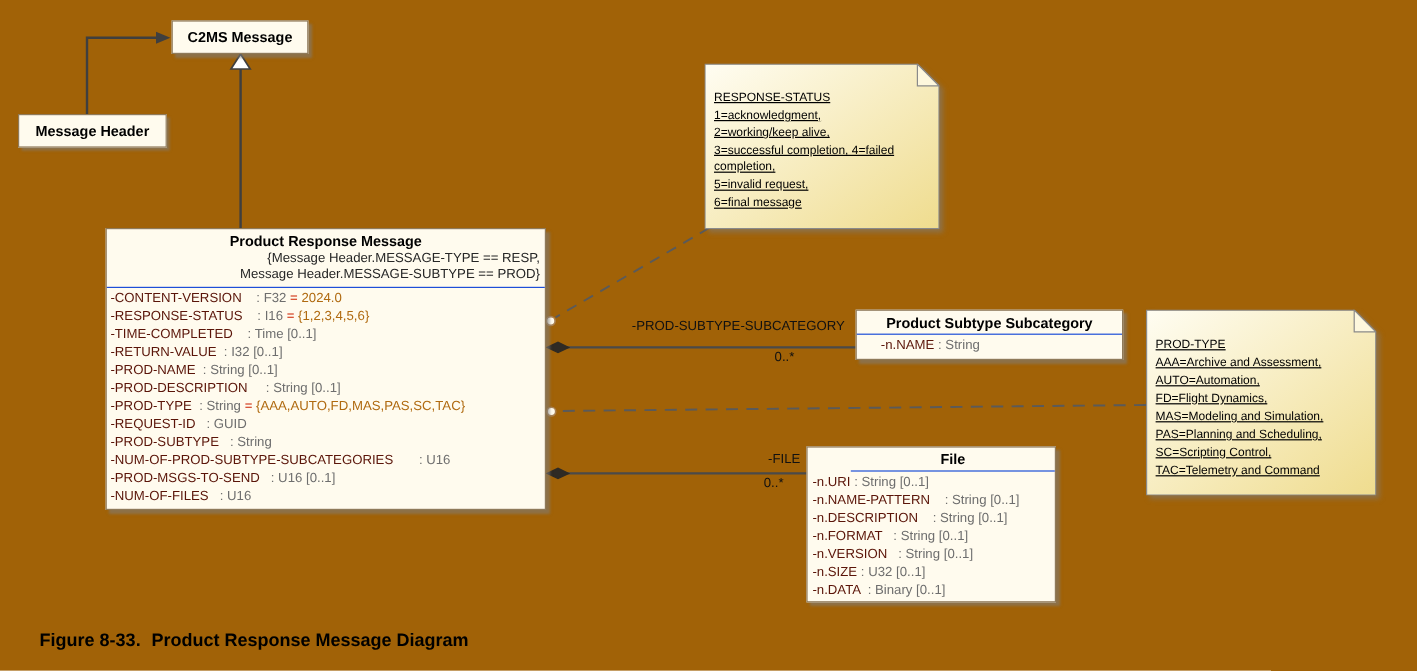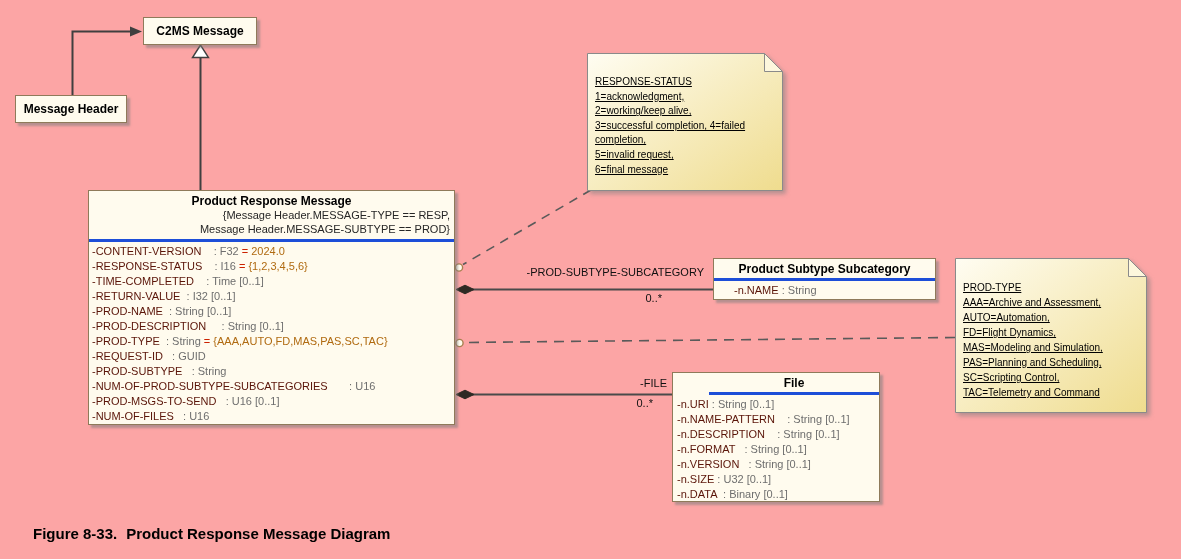--- a/index.html
+++ b/index.html
@@ -1,23 +1,23 @@
 <!DOCTYPE html>
 <html><head>
 <meta charset="utf-8">
 <style>
   html,body{margin:0;padding:0;background:#ffffff;}
-  .stage{position:relative;width:1181px;height:559px;background:#fca5a5;overflow:hidden;
+  .stage{position:relative;width:1181px;height:559px;background:#a16207;overflow:hidden;
          font-family:"Liberation Sans","DejaVu Sans",sans-serif;}
   .overlay{position:absolute;left:0;top:0;z-index:1;}
   .uml-class{position:absolute;background:#fffbee;border:1px solid #8f7a5a;
              box-shadow:3px 3px 2px rgba(125,125,125,.55);z-index:2;box-sizing:border-box;}
   .box-title{font-weight:bold;font-size:12px;color:#000;text-align:center;line-height:14px;}
   .simple-box{display:flex;align-items:center;justify-content:center;}
-  .class-header{border-bottom:3px solid #1d4ed8;padding:3px 4px 3px;}
+  .class-header{border-bottom:1px solid #1d4ed8;padding:3px 4px 3px;}
   .constraint{font-size:11px;color:#262626;text-align:right;line-height:14px;white-space:pre;}
   .attrs{padding:2px 3px;font-size:11px;line-height:15px;}
   .attr-row{white-space:pre;}
   .a-name{color:#5a1408;}
   .a-type{color:#6e6e6e;}
   .a-eq{color:#cc2200;}
   .a-val{color:#b06a10;}
   .note{position:absolute;z-index:2;}
   .note svg{position:absolute;left:0;top:0;filter:drop-shadow(3px 3px 2px rgba(125,125,125,.55));}
   .note-text{position:absolute;left:0;top:0;padding:22px 6px 0 8px;font-size:10px;
@@ -50,21 +50,21 @@
     <circle cx="459" cy="267.5" r="3.6" fill="#fffbee" stroke="#a87f4f" stroke-width="1.4"></circle>
 
     <line x1="955" y1="337.5" x2="464" y2="342.5" stroke="#5a5a5a" stroke-width="1.6" stroke-dasharray="10,7"></line>
     <circle cx="459.5" cy="343" r="3.6" fill="#fffbee" stroke="#a87f4f" stroke-width="1.4"></circle>
   </svg>
 
   <div class="uml-class simple-box" style="left:143px;top:17px;width:114px;height:28px;">
     <div class="box-title">C2MS Message</div>
   </div>
 
-  <div class="uml-class simple-box" style="left:15px;top:95px;width:112px;height:28px;">
+  <div class="uml-class simple-box" style="left:15px;top:95px;width:124px;height:28px;">
     <div class="box-title">Message Header</div>
   </div>
 
   <div class="uml-class" style="left:88px;top:190px;width:367px;height:235px;">
     <div class="class-header">
       <div class="box-title">Product Response Message</div>
       <div class="constraint">{Message Header.MESSAGE-TYPE == RESP,</div>
       <div class="constraint">Message Header.MESSAGE-SUBTYPE == PROD}</div>
     </div>
     <div class="attrs">

